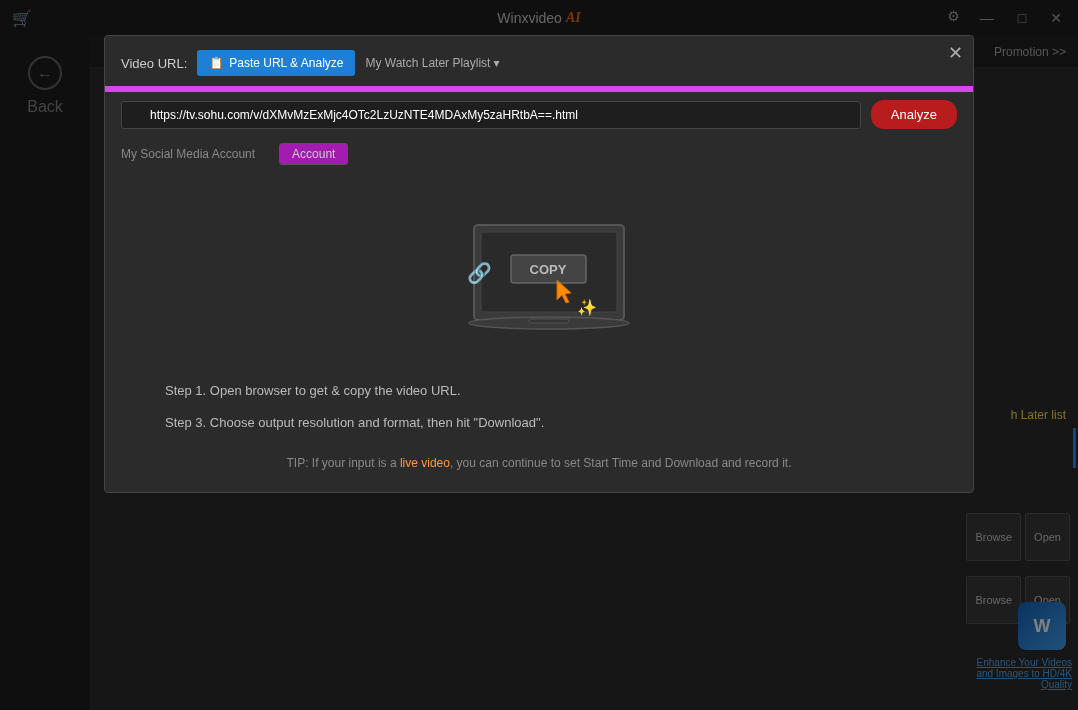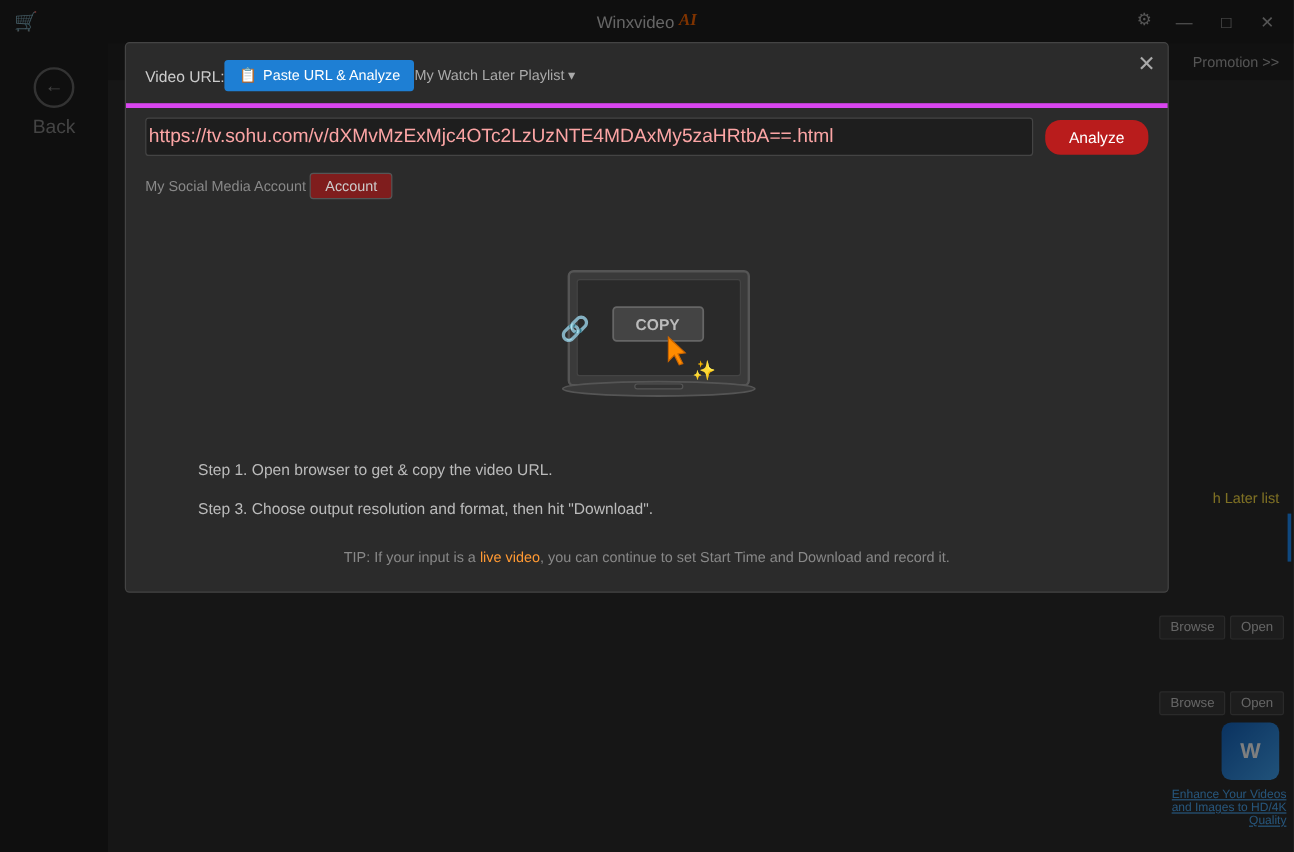--- a/index.html
+++ b/index.html
@@ -157,21 +157,21 @@
       gap: 4px;
       align-items: center;
     }
     .browse-open-row.row1 { top: 445px; }
     .browse-open-row.row2 { top: 508px; }
     .small-btn {
       background: #3a3a3a;
       border: 1px solid #555;
       color: #ccc;
       font-size: 11px;
-      padding: 3px 8px;
+      padding: 17px 8px;
       cursor: pointer;
       border-radius: 2px;
     }
 
     
     .winxvideo-logo {
       position: absolute;
       bottom: 60px;
       right: 12px;
       width: 48px;
@@ -230,21 +230,22 @@
       background: none;
       border: none;
       line-height: 1;
     }
 
     
     .video-url-row {
       display: flex;
       align-items: center;
       padding: 14px 16px 10px 16px;
-      border-bottom: 4px solid #d946ef;
+      gap: 10px;
+      border-bottom: 6px solid #d946ef;
     }
     .video-url-label {
       color: #ccc;
       font-size: 13px;
       white-space: nowrap;
     }
     .paste-analyze-btn {
       background: #1e7fd4;
       color: white;
       border: none;
@@ -274,50 +275,50 @@
     .url-input-row {
       display: flex;
       align-items: center;
       padding: 8px 16px;
       gap: 10px;
     }
     .url-input {
       flex: 1;
       background: #1e1e1e;
       border: 1px solid #444;
-      color: #fca5a5;
-      font-size: 16px;
-      padding: 6px 2px;
+      color: #ffffff;
+      font-size: 12px;
+      padding: 6px 28px;
       border-radius: 3px;
       outline: none;
     }
     .analyze-btn {
       background: #b91c1c;
       color: white;
       border: none;
       padding: 7px 20px;
       font-size: 13px;
       cursor: pointer;
       border-radius: 13px;
       white-space: nowrap;
     }
 
     
     .social-row {
       display: flex;
       align-items: center;
       padding: 6px 16px 10px 16px;
-      gap: 3px;
+      gap: 24px;
     }
     .social-label {
       color: #888;
       font-size: 12px;
     }
     .account-btn {
-      background: #7f1d1d;
+      background: #a21caf;
       border: 1px solid #555;
       color: #ccc;
       font-size: 12px;
       padding: 3px 12px;
       cursor: pointer;
       border-radius: 3px;
     }
 
     
     .illustration-area {

